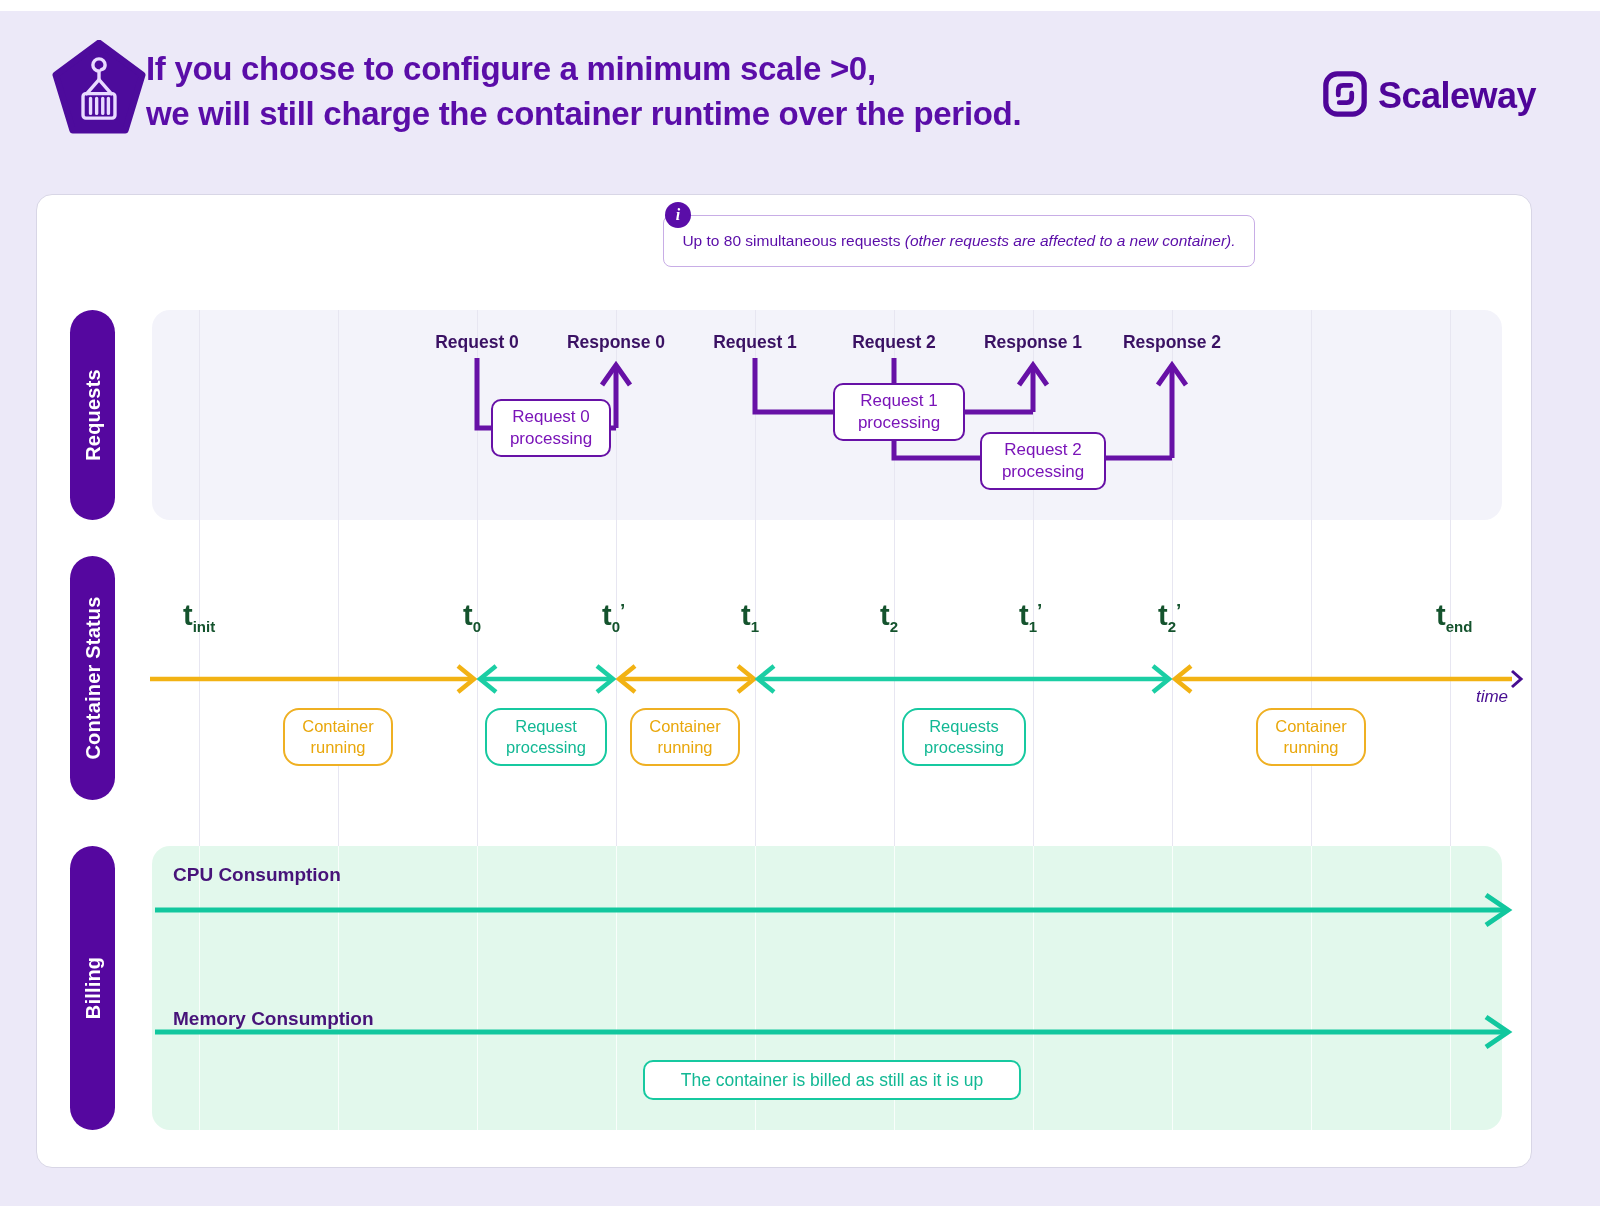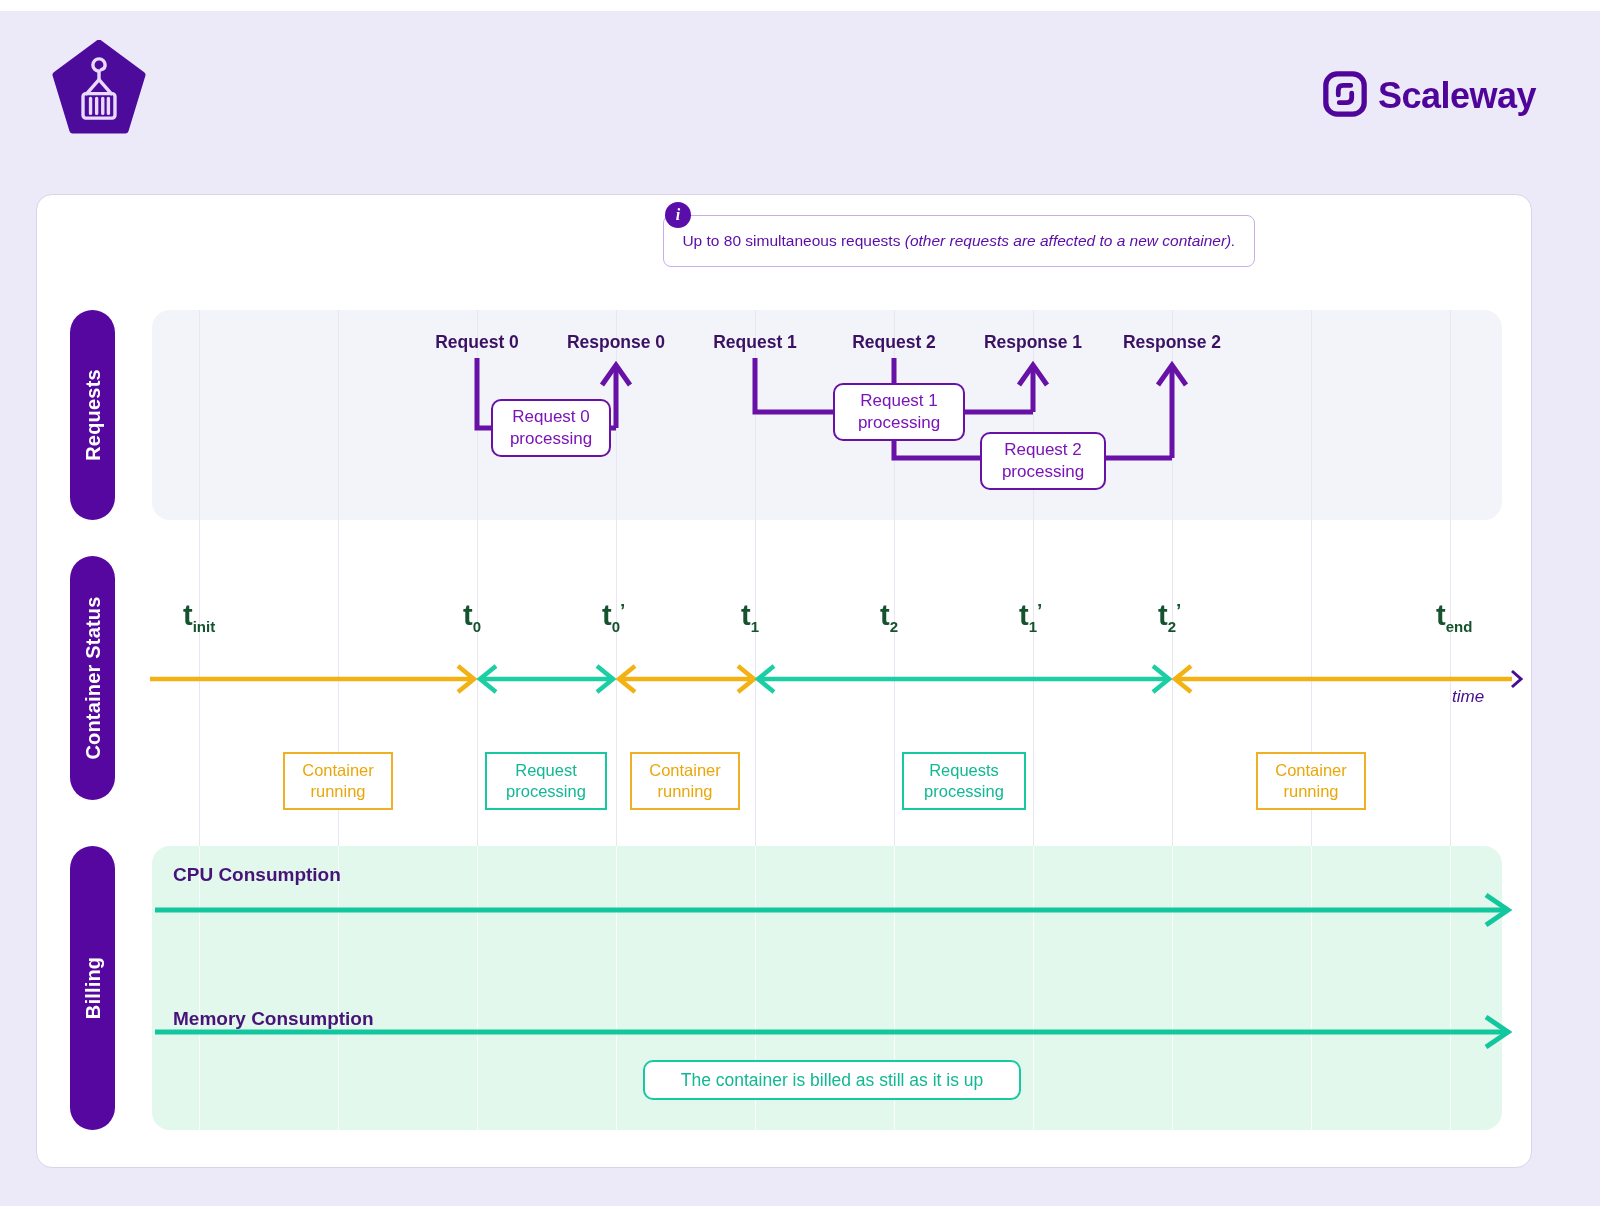--- a/index.html
+++ b/index.html
@@ -58,26 +58,26 @@
     color:#3A1163; font-size:17.5px; font-weight:bold; z-index:4; }
   .proc-box { background:#fff; border:2.5px solid #6711A6; border-radius:10px;
     display:flex; flex-direction:column; align-items:center; justify-content:center;
     color:#7A14B8; font-size:17px; line-height:1.3; z-index:4; }
 
   
   .t-label { top:599px; color:#14532d; z-index:4; white-space:nowrap; }
   .t-label .base { font-size:29px; font-weight:bold; }
   .t-label .sub  { font-size:15px; font-weight:bold; vertical-align:-7px; }
   .t-label .prime{ font-size:19px; font-weight:bold; vertical-align:8px; }
-  .status-box { top:708px; height:58px; background:#fff; border-radius:0;
+  .status-box { top:708px; height:58px; background:#fff; border-radius:16px;
     display:flex; flex-direction:column; align-items:center; justify-content:center;
-    font-size:16.5px; line-height:1.3; z-index:4;margin-top:44px; }
+    font-size:16.5px; line-height:1.3; z-index:4; }
   .status-yellow { border:2px solid #EFB023; color:#E9A70B; }
   .status-teal   { border:2px solid #17C9A0; color:#12B894; }
-  #time-label { left:1452px; top:687px; width:80px; text-align:left;
+  #time-label { left:1452px; top:687px; width:80px; text-align:center;
     color:#470D91; font-size:17px; font-style:italic; z-index:4; }
 
   
   .bill-label { left:173px; color:#471379; font-size:19px; font-weight:bold; z-index:4; }
   #cpu-label { top:864px; }
   #mem-label { top:980px;margin-top:28px; }
   #billed-note { left:643px; top:1060px; width:378px; height:40px; background:#fff;
     border:2px solid #17C9A0; border-radius:10px; display:flex; align-items:center; justify-content:center;
     color:#12B894; font-size:17.5px; z-index:4; }
 </style>
@@ -93,20 +93,22 @@
       <path d="M50 33 a6.5 6.5 0 1 1 6.5 -6.5 q0 4 -4 5"></path>
       <path d="M50 33 V 42"></path>
       <path d="M50 42 L37 57 M50 42 L63 57"></path>
       <rect x="33" y="57" width="34" height="26" rx="3"></rect>
       <path d="M41 62 V 78 M47.5 62 V 78 M54 62 V 78 M60 62 V 78"></path>
     </g>
   </svg>
 </div>
 
 <div class="abs" id="page-title">
+  <div>If you choose to configure a minimum scale &gt;0,</div>
+  <div>we will still charge the container runtime over the period.</div>
 </div>
 
 <div class="abs" id="brand">
   <span>
     <svg width="46" height="50" viewBox="0 0 48 50">
       <rect x="4" y="4" width="40" height="42" rx="12" fill="none" stroke="#4F0599" stroke-width="5.5"></rect>
       <g fill="none" stroke="#4F0599" stroke-width="5" stroke-linecap="round">
         <path d="M30 16 H22 q-5 0 -5 5 v5"></path>
         <path d="M18 34 h8 q5 0 5 -5 v-5"></path>
       </g>

